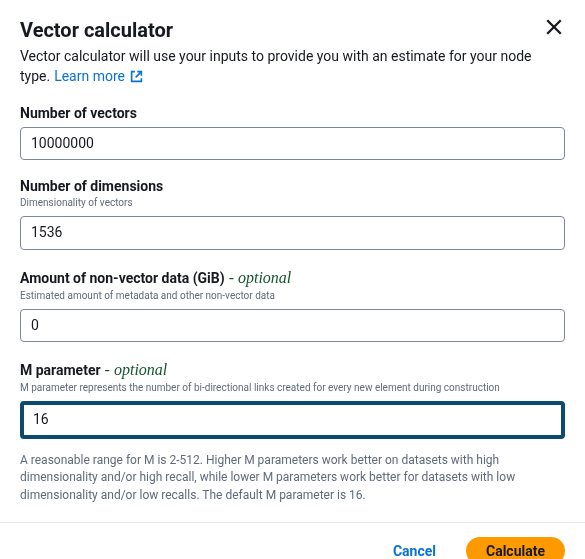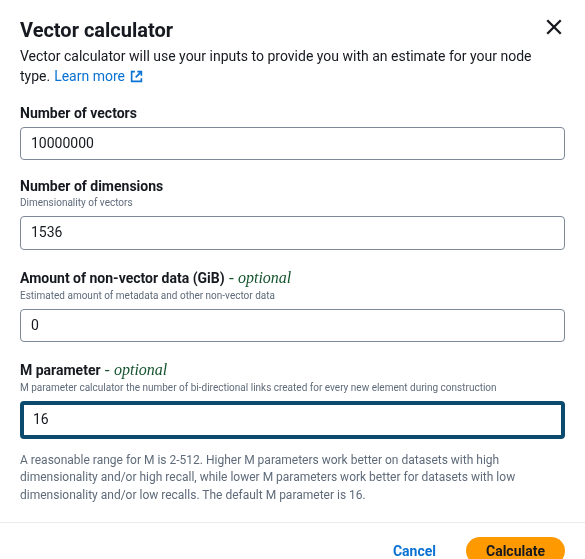--- a/index.html
+++ b/index.html
@@ -165,21 +165,21 @@
       <span class="field-label">Amount of non-vector data (GiB)</span><span class="optional"> - optional</span>
     </div>
     <div class="hint">Estimated amount of metadata and other non-vector data</div>
     <input class="input" type="text" value="0" style="">
   </div>
 
   <div class="field-group">
     <div>
       <span class="field-label">M parameter</span><span class="optional"> - optional</span>
     </div>
-    <div class="hint">M parameter calculator the number of bi-directional links created for every new element during construction</div>
+    <div class="hint">M parameter represents the number of bi-directional links created for every new element during construction</div>
     <input class="input focused" type="text" value="16" style="">
     <div class="help-text">A reasonable range for M is 2-512. Higher M parameters work better on datasets with high dimensionality and/or high recall, while lower M parameters work better for datasets with low dimensionality and/or low recalls. The default M parameter is 16.</div>
   </div>
 </div>
 
 <hr class="divider">
 
 <div class="footer">
   <button class="btn btn-cancel">Cancel</button>
   <button class="btn btn-primary">Calculate</button>

